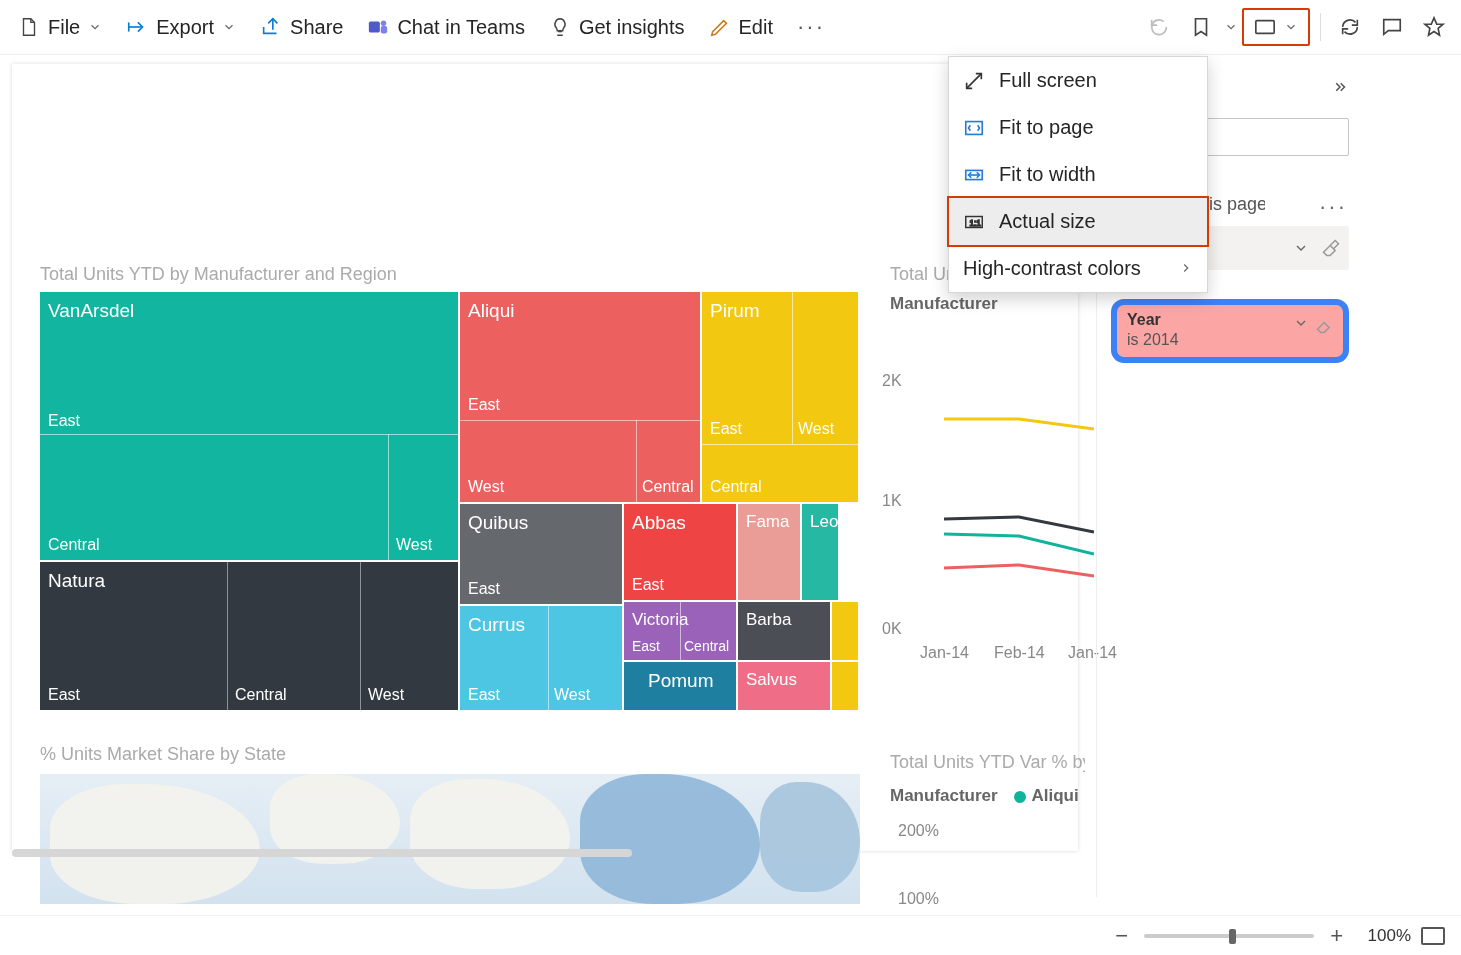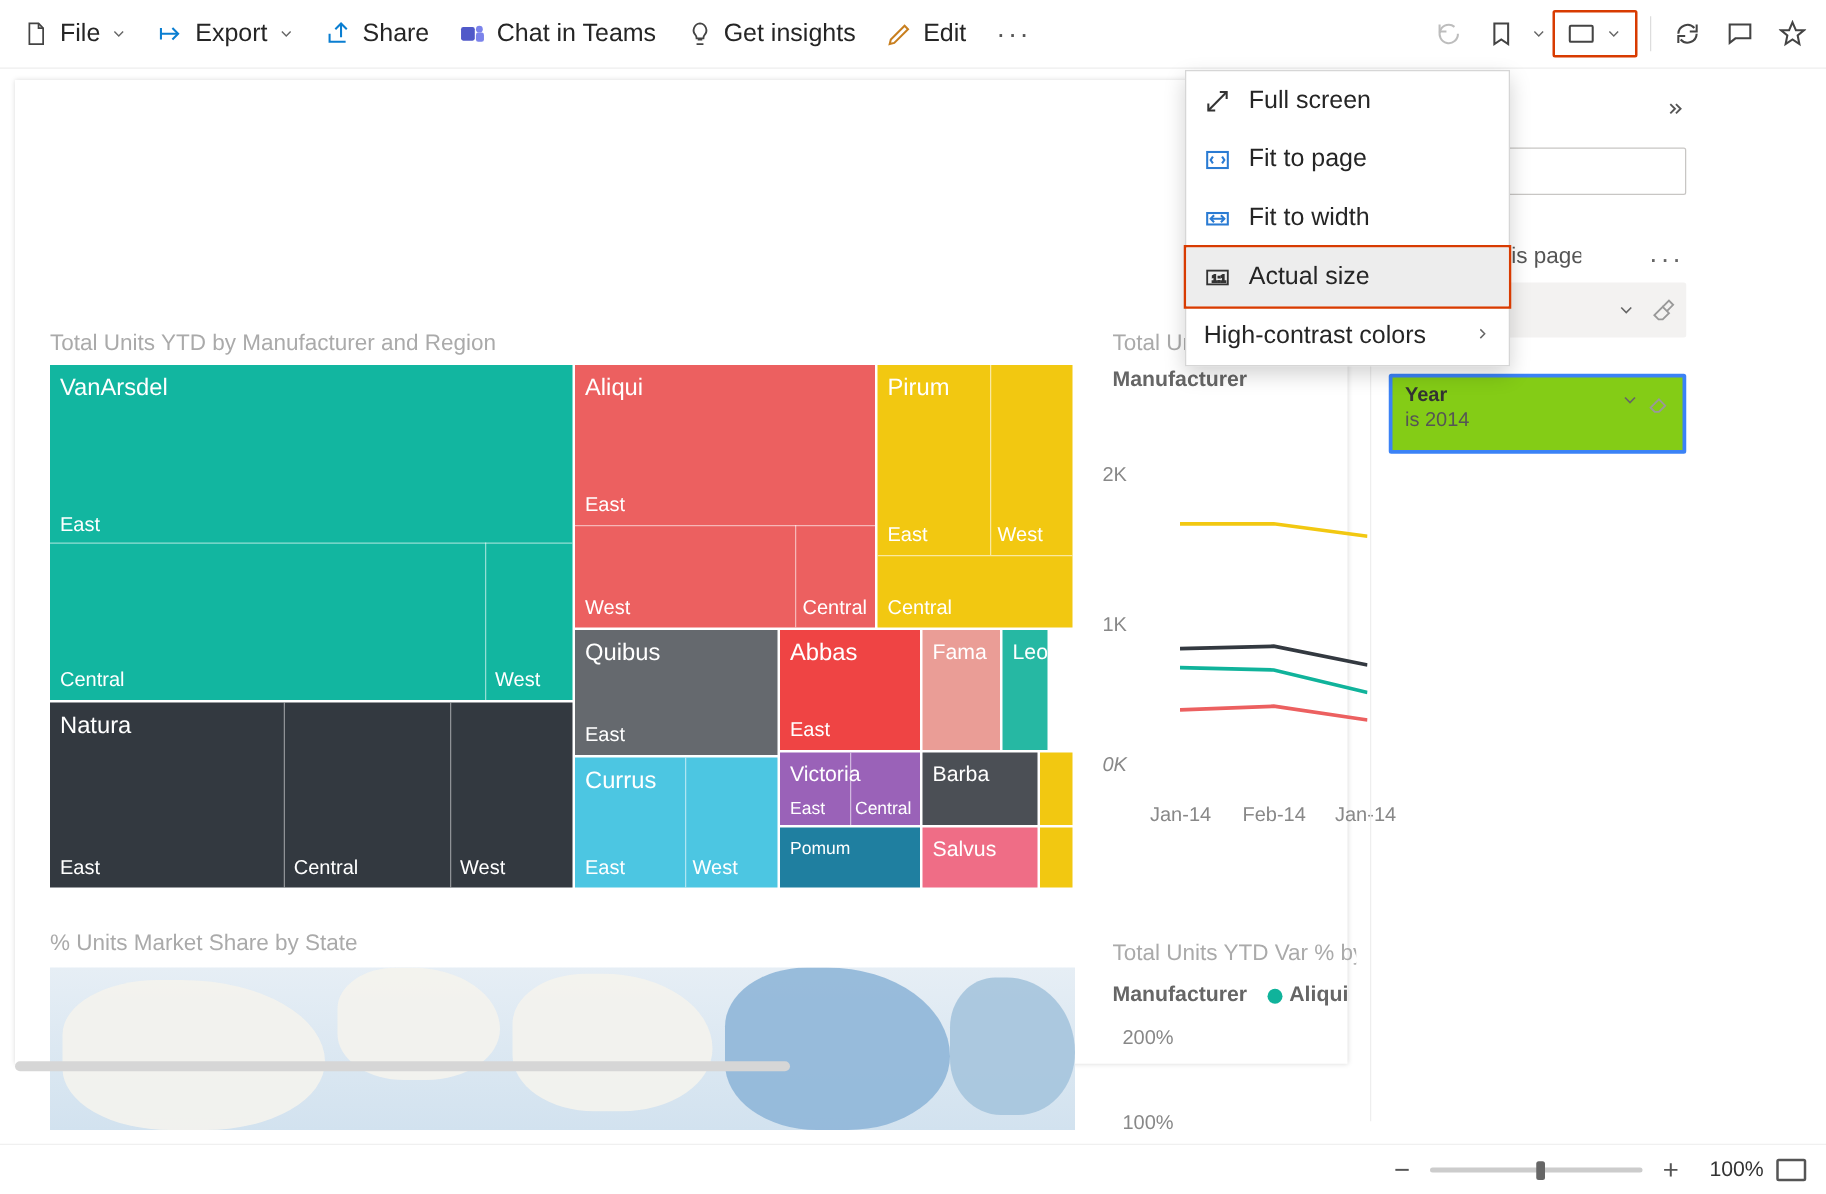--- a/index.html
+++ b/index.html
@@ -102,22 +102,22 @@
   }
   .filter-dots { position: absolute; right: 12px; top: 130px; font-size: 22px; color: #666; letter-spacing: 2px; }
   .filter-card1 {
     position: absolute; left: 14px; top: 162px; right: 10px; height: 44px;
     background: #f3f2f1; border-radius: 2px;
   }
   .filter-card1 .chev-s { position: absolute; right: 40px; top: 14px; }
   .filter-card1 .eraser { position: absolute; right: 8px; top: 12px; color: #999; }
   .filter-card2 {
     position: absolute; left: 14px; top: 235px; right: 10px; height: 64px;
-    background: #84cc16; border-radius: 2px; padding: 6px 10px;
-    border: 3px solid #3b82f6;
+    background: #fca5a5; border-radius: 13px; padding: 6px 10px;
+    border: 6px solid #3b82f6;
   }
   .filter-card2 .title { font-size: 16px; font-weight: 600; color: #333; }
   .filter-card2 .value { font-size: 16px; color: #555; margin-top: 2px; }
   .filter-card2 .chev-s { position: absolute; right: 34px; top: 10px; }
   .filter-card2 .pin { position: absolute; right: 8px; top: 10px; }
 
   
   .view-menu {
     position: absolute; left: 948px; top: 56px; width: 260px;
     background: #fff; border: 1px solid #d6d6d6; box-shadow: 0 6px 16px rgba(0,0,0,.18);
@@ -332,21 +332,21 @@
       <span class="tm-name">Abbas</span>
       <span class="tm-sub">East</span>
     </div>
     <div class="tm-cell" style="left:584px;top:310px;width:112px;height:58px;background:#9a62b8;padding-left:24px;">
       <span class="tm-name" style="font-size:17px;">Victoria</span>
       <span class="tm-sub" style="font-size:14px;">East</span>
       <div style="position:absolute;top:0;bottom:0;left:56px;width:1px;background:rgba(255,255,255,.55);"></div>
       <span class="tm-sub" style="left:60px;font-size:14px;">Central</span>
     </div>
     <div class="tm-cell" style="left:584px;top:370px;width:112px;height:48px;background:#1f7fa0;">
-      <span class="tm-name" style="font-size:14px;">Pomum</span>
+      <span class="tm-name" style="font-size:19px;margin-left:16px;">Pomum</span>
     </div>
     <div class="tm-cell" style="left:698px;top:212px;width:62px;height:96px;background:#ea9d96;">
       <span class="tm-name" style="font-size:17px;">Fama</span>
     </div>
     <div class="tm-cell" style="left:762px;top:212px;width:36px;height:96px;background:#26b8a3;">
       <span class="tm-name" style="font-size:17px;">Leo</span>
     </div>
     <div class="tm-cell" style="left:698px;top:310px;width:92px;height:58px;background:#4b4f55;">
       <span class="tm-name" style="font-size:17px;">Barba</span>
     </div>
@@ -357,21 +357,21 @@
     <div class="tm-cell" style="left:792px;top:370px;width:26px;height:48px;background:#f2c811;"></div>
   </div>
 
   <div class="linechart-title">Total Units YTD by Month and Manufacturer</div>
   <div class="linechart-legend">
     <span>Manufacturer</span>
   </div>
   <div class="linechart">
     <span class="yaxis-label" style="top:8px;">2K</span>
     <span class="yaxis-label" style="top:128px;">1K</span>
-    <span class="yaxis-label" style="top:240px;font-style:italic;">0K</span>
+    <span class="yaxis-label" style="top:256px;">0K</span>
     <div class="line-area">
       <svg viewBox="0 0 150 270" width="150" height="270">
         <polyline points="0,55 75,55 150,65" fill="none" stroke="#f2c811" stroke-width="3"></polyline>
         <polyline points="0,155 75,153 150,168" fill="none" stroke="#333940" stroke-width="3"></polyline>
         <polyline points="0,170 75,172 150,190" fill="none" stroke="#10b39b" stroke-width="3"></polyline>
         <polyline points="0,204 75,201 150,212" fill="none" stroke="#ec6060" stroke-width="3"></polyline>
       </svg>
     </div>
     <span class="xaxis-label" style="left:30px;">Jan-14</span>
     <span class="xaxis-label" style="left:104px;">Feb-14</span>

